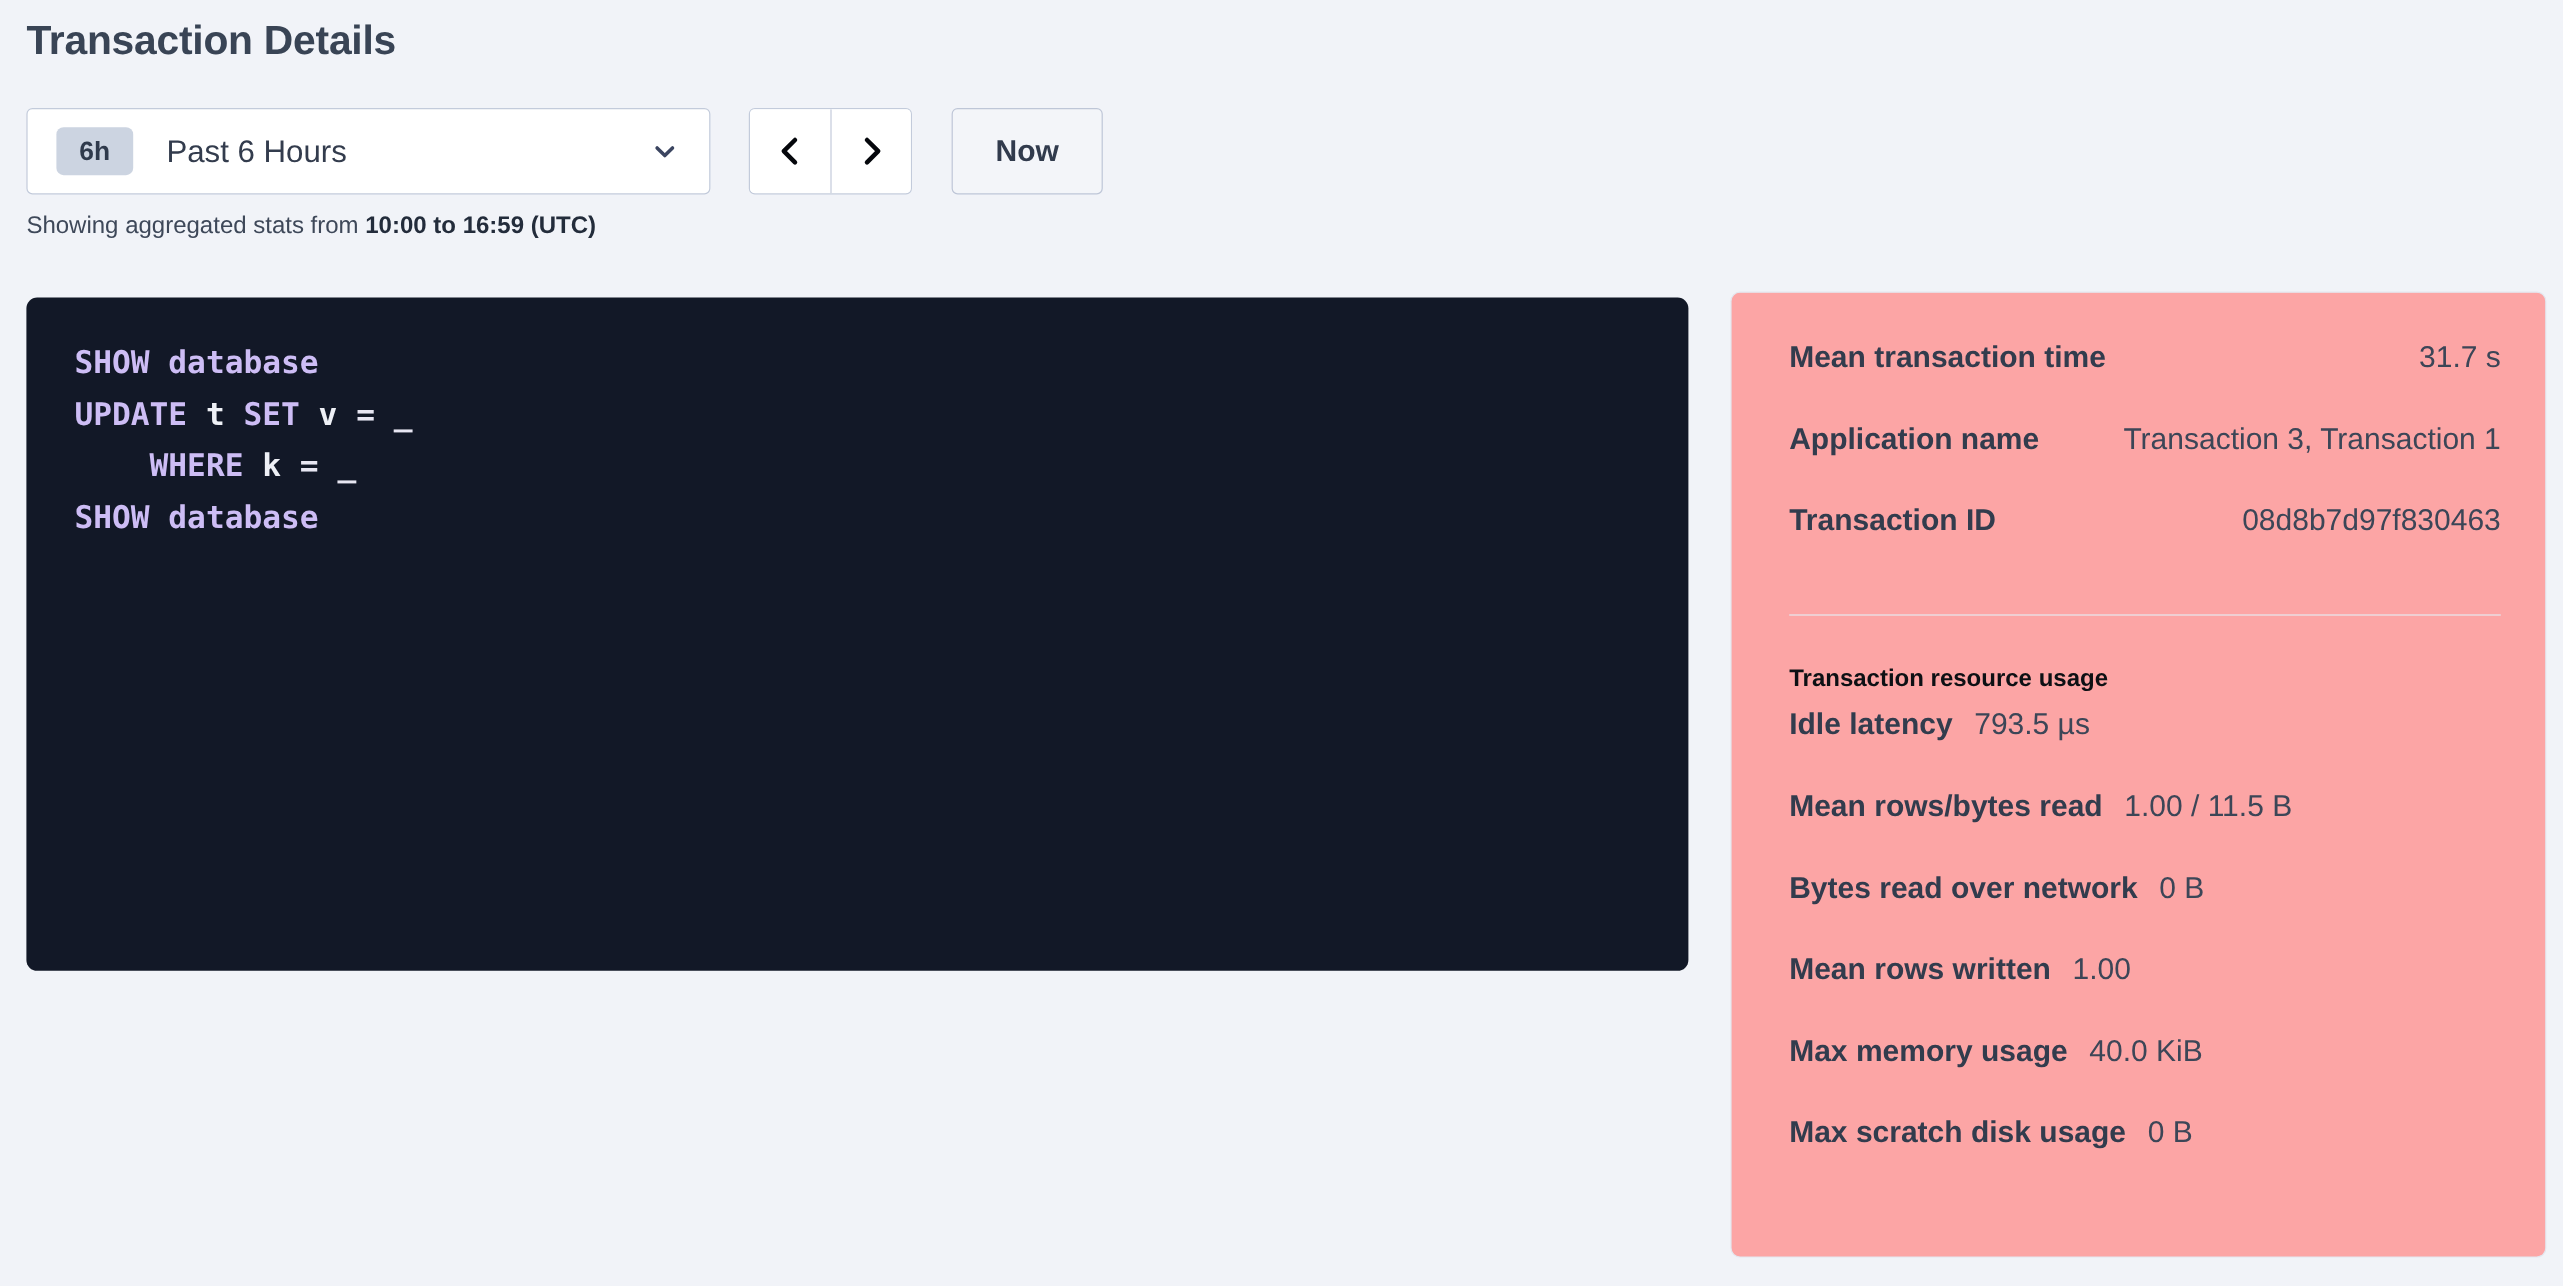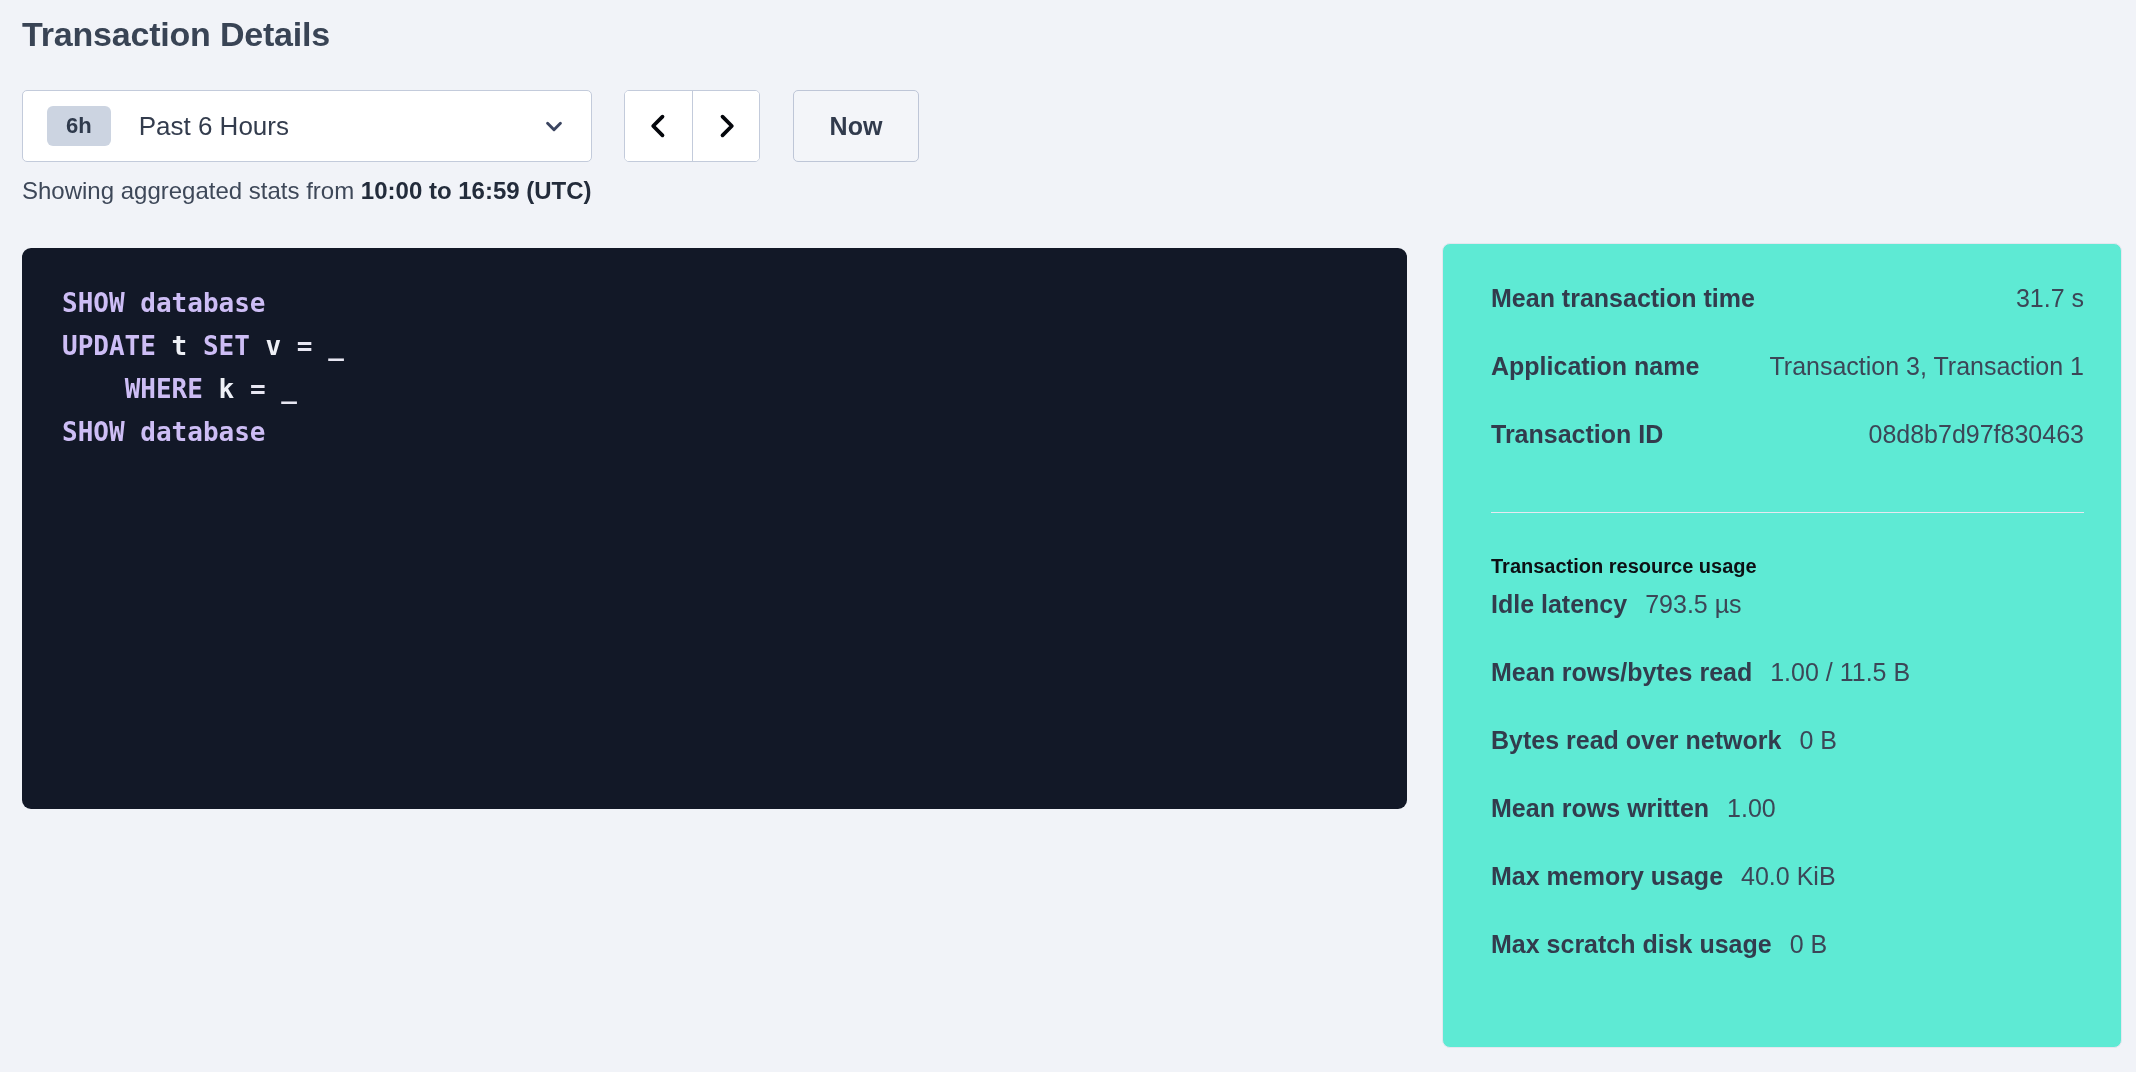--- a/index.html
+++ b/index.html
@@ -121,21 +121,21 @@
     display: flex;
     align-items: center;
     justify-content: center;
   }
 
   
   .subtitle {
     position: absolute;
     left: 22px;
     top: 177px;
-    font-size: 24px;
+    font-size: 20px;
     color: #3e4859;
     white-space: nowrap;
   }
   .subtitle .bold { font-weight: 700; color: #232c3b; }
 
   
   .code-block {
     position: absolute;
     left: 22px;
     top: 248px;
@@ -159,21 +159,21 @@
   .tok-op  { color: #e7e6f2; font-weight: 700; }
   .tok-ph  { color: #e7e6f2; font-weight: 700; }
 
   
   .stats-card {
     position: absolute;
     left: 1442px;
     top: 243px;
     width: 680px;
     height: 805px;
-    background: #5eead4;
+    background: #fca5a5;
     border: 1px solid #e3e7ef;
     border-radius: 8px;
     padding: 40px 37px 0 48px;
   }
 
   .stat-row {
     display: flex;
     align-items: baseline;
     justify-content: space-between;
     height: 68px;

